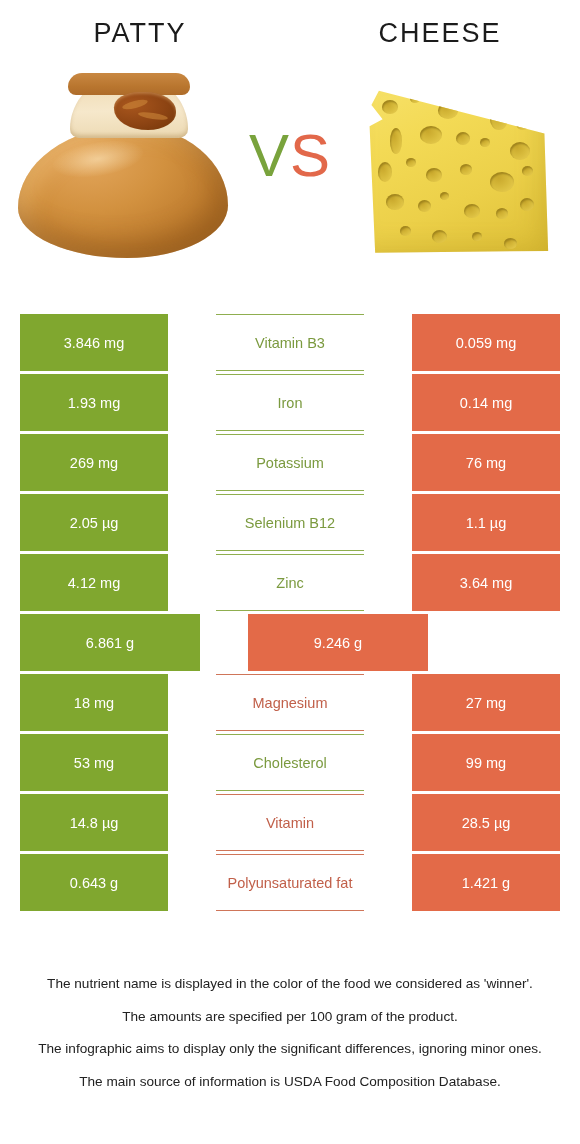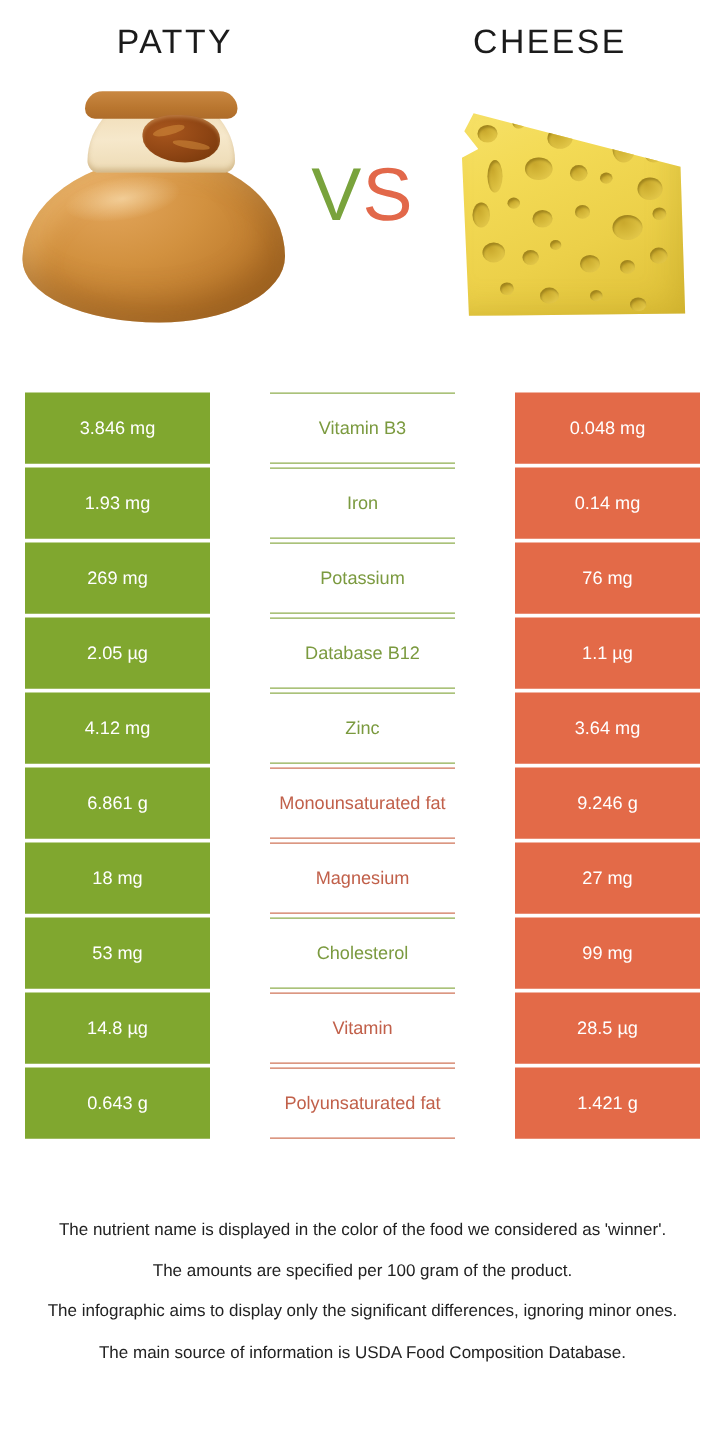--- a/index.html
+++ b/index.html
@@ -283,50 +283,49 @@
     </div>
   </div>
 
 </div>
 
 <div class="table">
 
   <div class="row">
     <div class="cell cell-left">3.846 mg</div>
     <div class="cell cell-mid win-green">Vitamin B3</div>
-    <div class="cell cell-right">0.048 mg</div>
+    <div class="cell cell-right">0.059 mg</div>
   </div>
 
   <div class="row">
     <div class="cell cell-left">1.93 mg</div>
     <div class="cell cell-mid win-green">Iron</div>
     <div class="cell cell-right">0.14 mg</div>
   </div>
 
   <div class="row">
     <div class="cell cell-left">269 mg</div>
     <div class="cell cell-mid win-green">Potassium</div>
     <div class="cell cell-right">76 mg</div>
   </div>
 
   <div class="row">
     <div class="cell cell-left">2.05 µg</div>
-    <div class="cell cell-mid win-green">Database B12</div>
+    <div class="cell cell-mid win-green">Selenium B12</div>
     <div class="cell cell-right">1.1 µg</div>
   </div>
 
   <div class="row">
     <div class="cell cell-left">4.12 mg</div>
     <div class="cell cell-mid win-green">Zinc</div>
     <div class="cell cell-right">3.64 mg</div>
   </div>
 
   <div class="row">
     <div class="cell cell-left">6.861 g</div>
-    <div class="cell cell-mid win-orange">Monounsaturated fat</div>
     <div class="cell cell-right">9.246 g</div>
   </div>
 
   <div class="row">
     <div class="cell cell-left">18 mg</div>
     <div class="cell cell-mid win-orange">Magnesium</div>
     <div class="cell cell-right">27 mg</div>
   </div>
 
   <div class="row">

